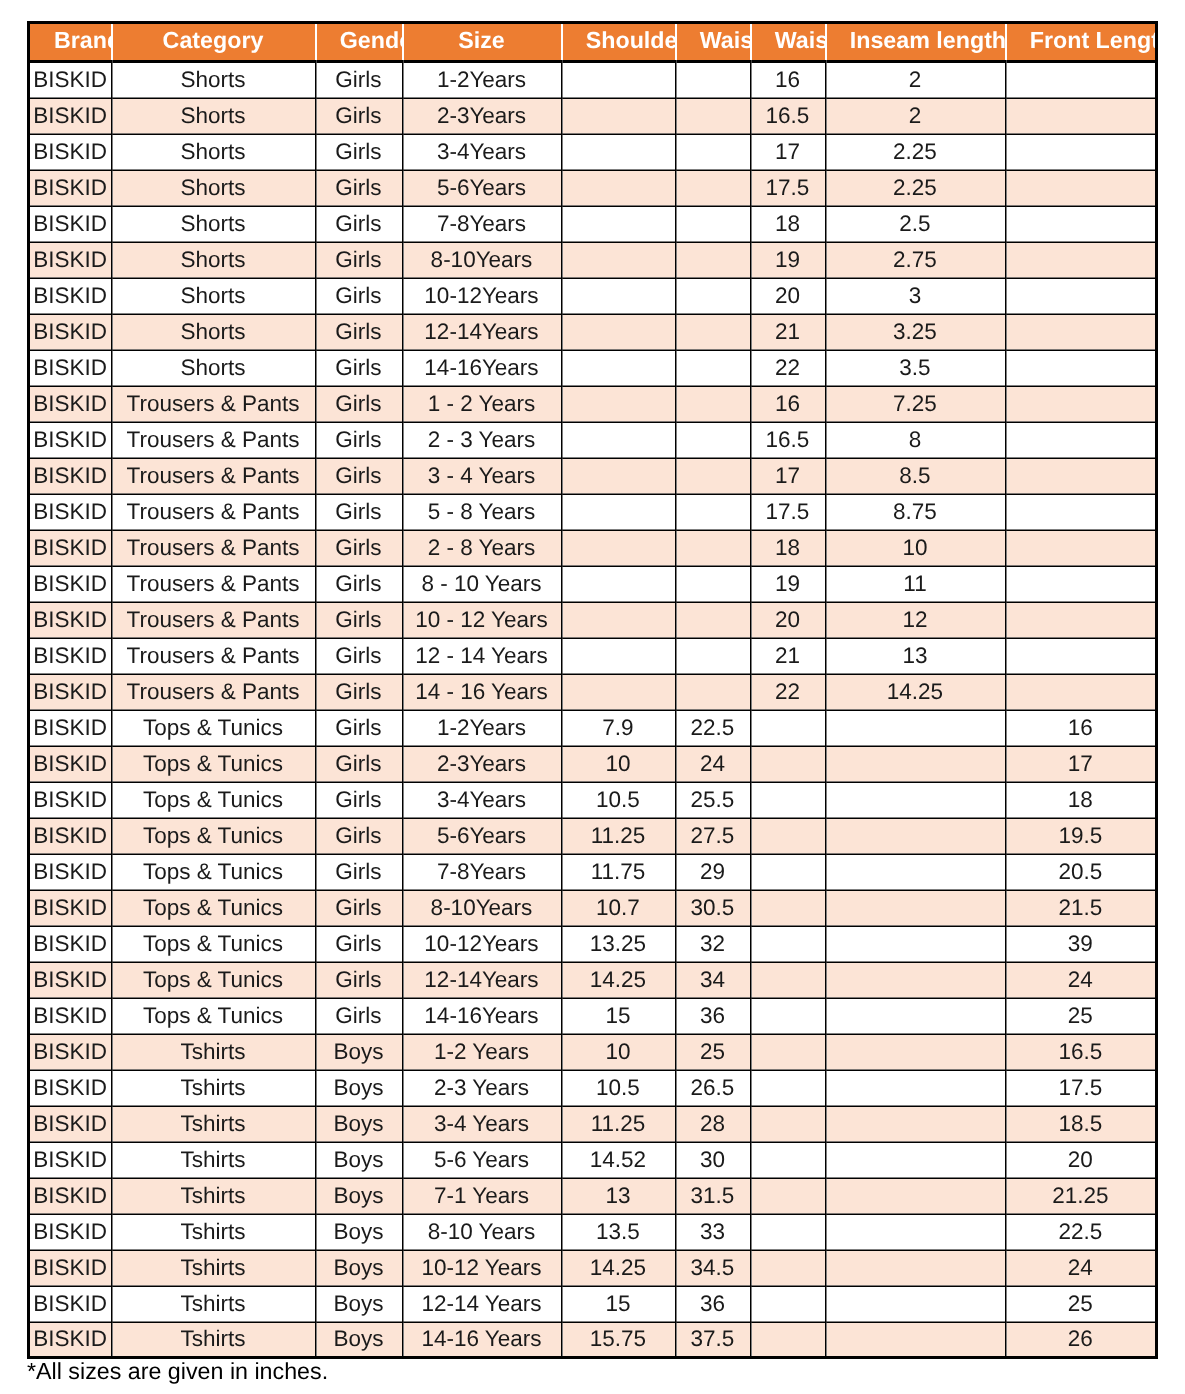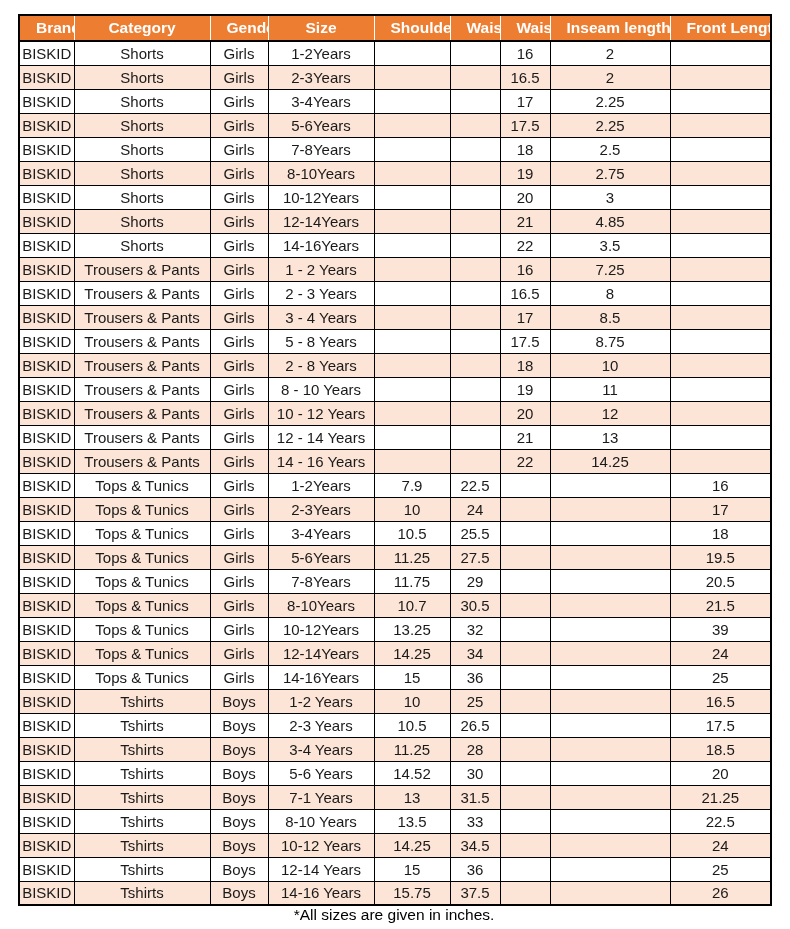--- a/index.html
+++ b/index.html
@@ -73,21 +73,21 @@
     border: 1px solid var(--border-color);
     white-space: nowrap;
     overflow: hidden;
   }
   table.size-chart tr.alt td { background: var(--row-alt-bg); }
   .footnote {
     position: absolute;
     left: 18px;
     top: 906px;
     width: 752px;
-    text-align: center;
+    text-align: left;
     font-size: 15.5px;
     color: #000000;
   }
 </style>
 </head>
 <body>
 
 <div class="page">
   <div class="table-wrap">
     <table class="size-chart">
@@ -194,21 +194,21 @@
             <td></td>
           </tr>
           <tr class="alt">
             <td>BISKID</td>
             <td>Shorts</td>
             <td>Girls</td>
             <td>12-14Years</td>
             <td></td>
             <td></td>
             <td>21</td>
-            <td>4.85</td>
+            <td>3.25</td>
             <td></td>
           </tr>
           <tr>
             <td>BISKID</td>
             <td>Shorts</td>
             <td>Girls</td>
             <td>14-16Years</td>
             <td></td>
             <td></td>
             <td>22</td>

